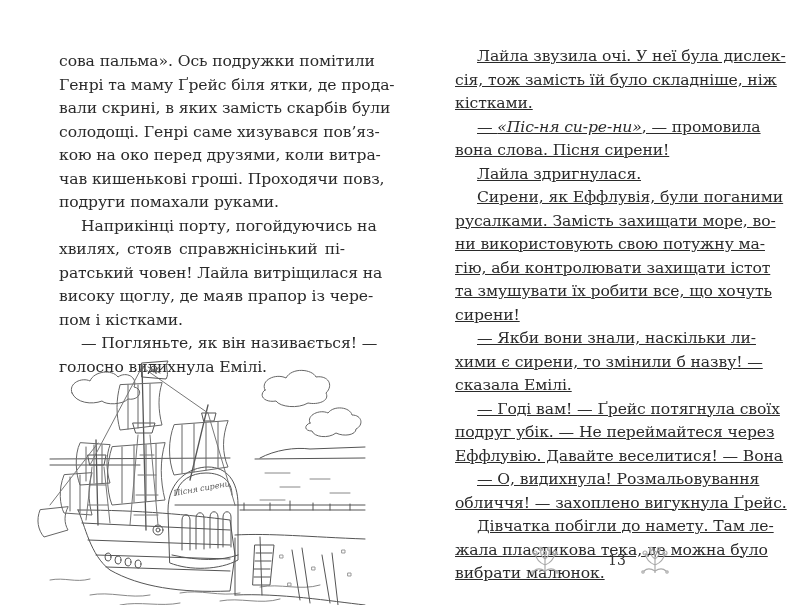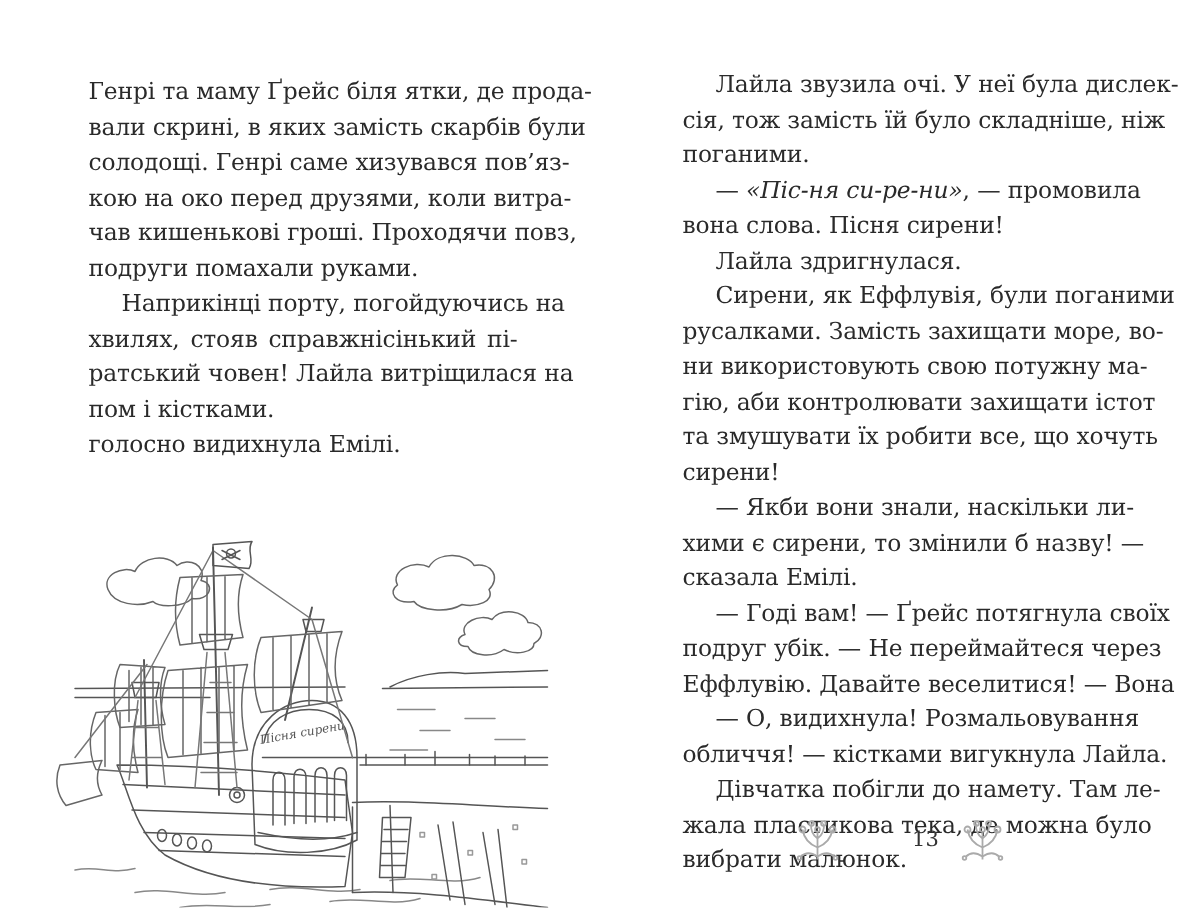--- a/index.html
+++ b/index.html
@@ -5,45 +5,48 @@
   html, body { margin: 0; padding: 0; }
   body {
     width: 800px; height: 616px; background: #ffffff; position: relative; overflow: hidden;
     font-family: "DejaVu Serif", "Liberation Serif", serif; color: #2a2a2a;
   }
   .page { position: absolute; top: 0; height: 616px; }
   .page-left { left: 0; width: 400px; }
   .page-right { left: 400px; width: 400px; }
   .col { position: absolute; font-size: 15.6px; line-height: 23.5px; letter-spacing: -0.1px; }
   .col-left { left: 59px; top: 50px; width: 286px; }
-  .col-right { left: 55px; top: 45px; width: 288px; }
+  .col-right { left: 55px; top: 45px; width: 288px; text-decoration: underline; }
   .line { display: block; white-space: nowrap; text-align: justify; text-align-last: justify; height: 23.5px; }
   .line.last { text-align-last: left; }
   .line.indent { padding-left: 22px; }
   .em { font-style: italic; margin-top: 20px; }
   .illustration { position: absolute; left: 30px; top: 355px; width: 370px; height: 250px; }
   .footer { position: absolute; left: 130px; top: 540px; width: 140px; height: 40px; display: flex; align-items: center; justify-content: space-between; }
   .page-number { font-size: 14px; color: #333; margin-left: 34px; }
   .ornament { width: 30px; height: 30px; }
 </style>
 </head>
 <body>
 
 <div class="page page-left">
   <div class="col col-left" id="left-col">
+      <span class="line">сова пальма». Ось подружки помітили</span>
       <span class="line">Генрі та маму Ґрейс біля ятки, де прода-</span>
       <span class="line">вали скрині, в яких замість скарбів були</span>
       <span class="line">солодощі. Генрі саме хизувався пов’яз-</span>
       <span class="line">кою на око перед друзями, коли витра-</span>
       <span class="line">чав кишенькові гроші. Проходячи повз,</span>
       <span class="line last">подруги помахали руками.</span>
       <span class="line indent">Наприкінці порту, погойдуючись на</span>
       <span class="line">хвилях, стояв справжнісінький пі-</span>
       <span class="line">ратський човен! Лайла витріщилася на</span>
+      <span class="line">високу щоглу, де маяв прапор із чере-</span>
       <span class="line last">пом і кістками.</span>
+      <span class="line indent">— Погляньте, як він називається! —</span>
       <span class="line last">голосно видихнула Емілі.</span>
     </div>
 
   <svg class="illustration" viewBox="0 0 370 250" fill="none" stroke="#555" stroke-width="1" stroke-linecap="round" stroke-linejoin="round">
 
     <g stroke="#666">
       <path d="M42 38 C38 28 52 22 60 26 C64 16 82 14 88 22 C96 16 108 22 104 32 C114 34 110 46 98 44 C92 50 76 50 72 46 C62 50 46 48 42 38 Z"></path>
       <path d="M235 35 C230 25 246 18 256 23 C262 12 282 14 286 22 C298 20 304 30 296 38 C300 46 288 50 278 48 C268 54 250 52 246 46 C234 48 228 40 235 35 Z"></path>
       <path d="M280 68 C276 60 290 54 298 58 C304 50 320 52 322 60 C332 60 334 70 326 74 C326 80 314 82 306 78 C298 84 284 82 282 76 C274 76 274 70 280 68 Z"></path>
     </g>
@@ -115,38 +118,38 @@
     <path d="M112 8 L138 6 C134 12 140 18 136 24 L112 22 Z"></path>
     <circle cx="124" cy="14" r="3"></circle>
     <path d="M118 18 L130 12 M118 12 L130 18"></path>
   </svg>
 </div>
 
 <div class="page page-right">
   <div class="col col-right" id="right-col">
       <span class="line indent">Лайла звузила очі. У неї була дислек-</span>
       <span class="line">сія, тож замість їй було складніше, ніж</span>
-      <span class="line last">поганими.</span>
+      <span class="line last">кістками.</span>
       <span class="line indent"><span>— </span><span class="em">«Піс-ня си-ре-ни»</span><span>, — промовила</span></span>
       <span class="line last">вона слова. Пісня сирени!</span>
       <span class="line indent last">Лайла здригнулася.</span>
       <span class="line indent">Сирени, як Еффлувія, були поганими</span>
       <span class="line">русалками. Замість захищати море, во-</span>
       <span class="line">ни використовують свою потужну ма-</span>
       <span class="line">гію, аби контролювати захищати істот</span>
       <span class="line">та змушувати їх робити все, що хочуть</span>
       <span class="line last">сирени!</span>
       <span class="line indent">— Якби вони знали, наскільки ли-</span>
       <span class="line">хими є сирени, то змінили б назву! —</span>
       <span class="line last">сказала Емілі.</span>
       <span class="line indent">— Годі вам! — Ґрейс потягнула своїх</span>
       <span class="line">подруг убік. — Не переймайтеся через</span>
       <span class="line">Еффлувію. Давайте веселитися! — Вона</span>
       <span class="line indent">— О, видихнула! Розмальовування</span>
-      <span class="line">обличчя! — кістками вигукнула Лайла.</span>
+      <span class="line">обличчя! — захоплено вигукнула Ґрейс.</span>
       <span class="line indent">Дівчатка побігли до намету. Там ле-</span>
       <span class="line">жала пластикова тека, де можна було</span>
       <span class="line last">вибрати малюнок.</span>
     </div>
 
   <div class="footer">
     <svg class="ornament" viewBox="0 0 30 30" fill="none" stroke="#aaa" stroke-width="1.2">
       <path d="M15 28 L15 10 M15 20 C10 18 6 14 5 8 M15 20 C20 18 24 14 25 8 M15 14 C12 12 10 8 11 4 M15 14 C18 12 20 8 19 4"></path>
       <circle cx="5" cy="8" r="2"></circle>
         <circle cx="25" cy="8" r="2"></circle>

